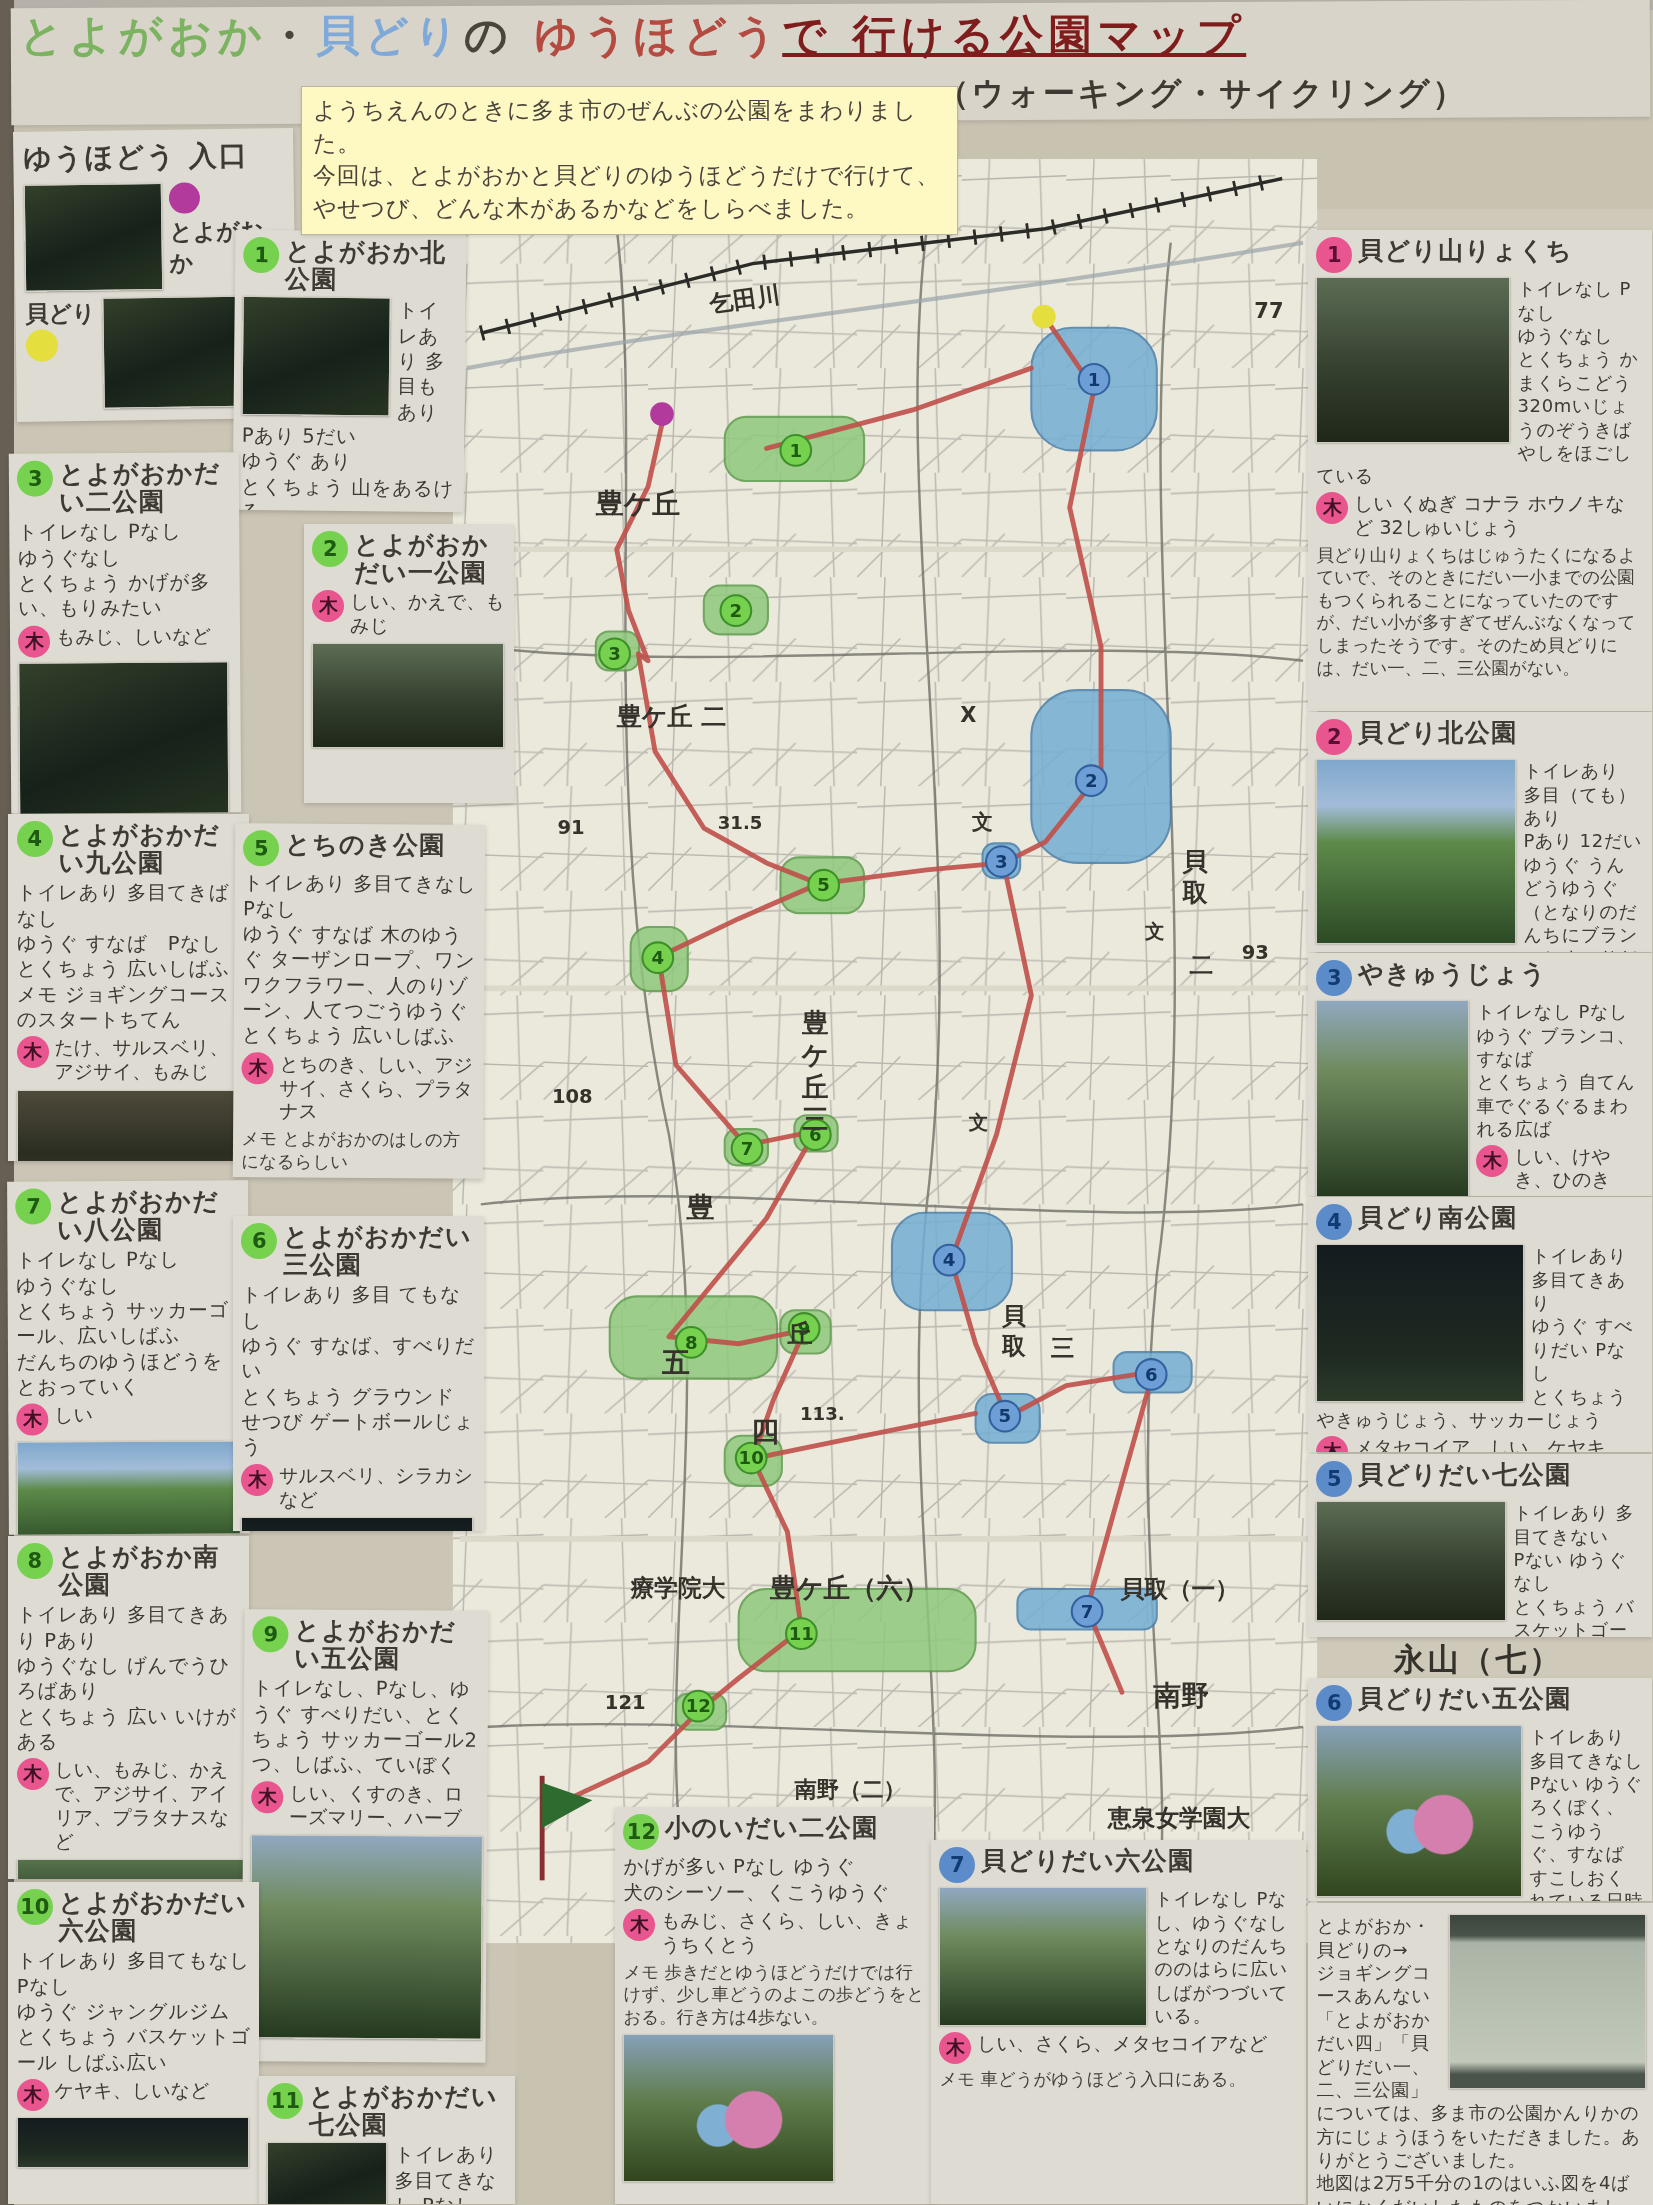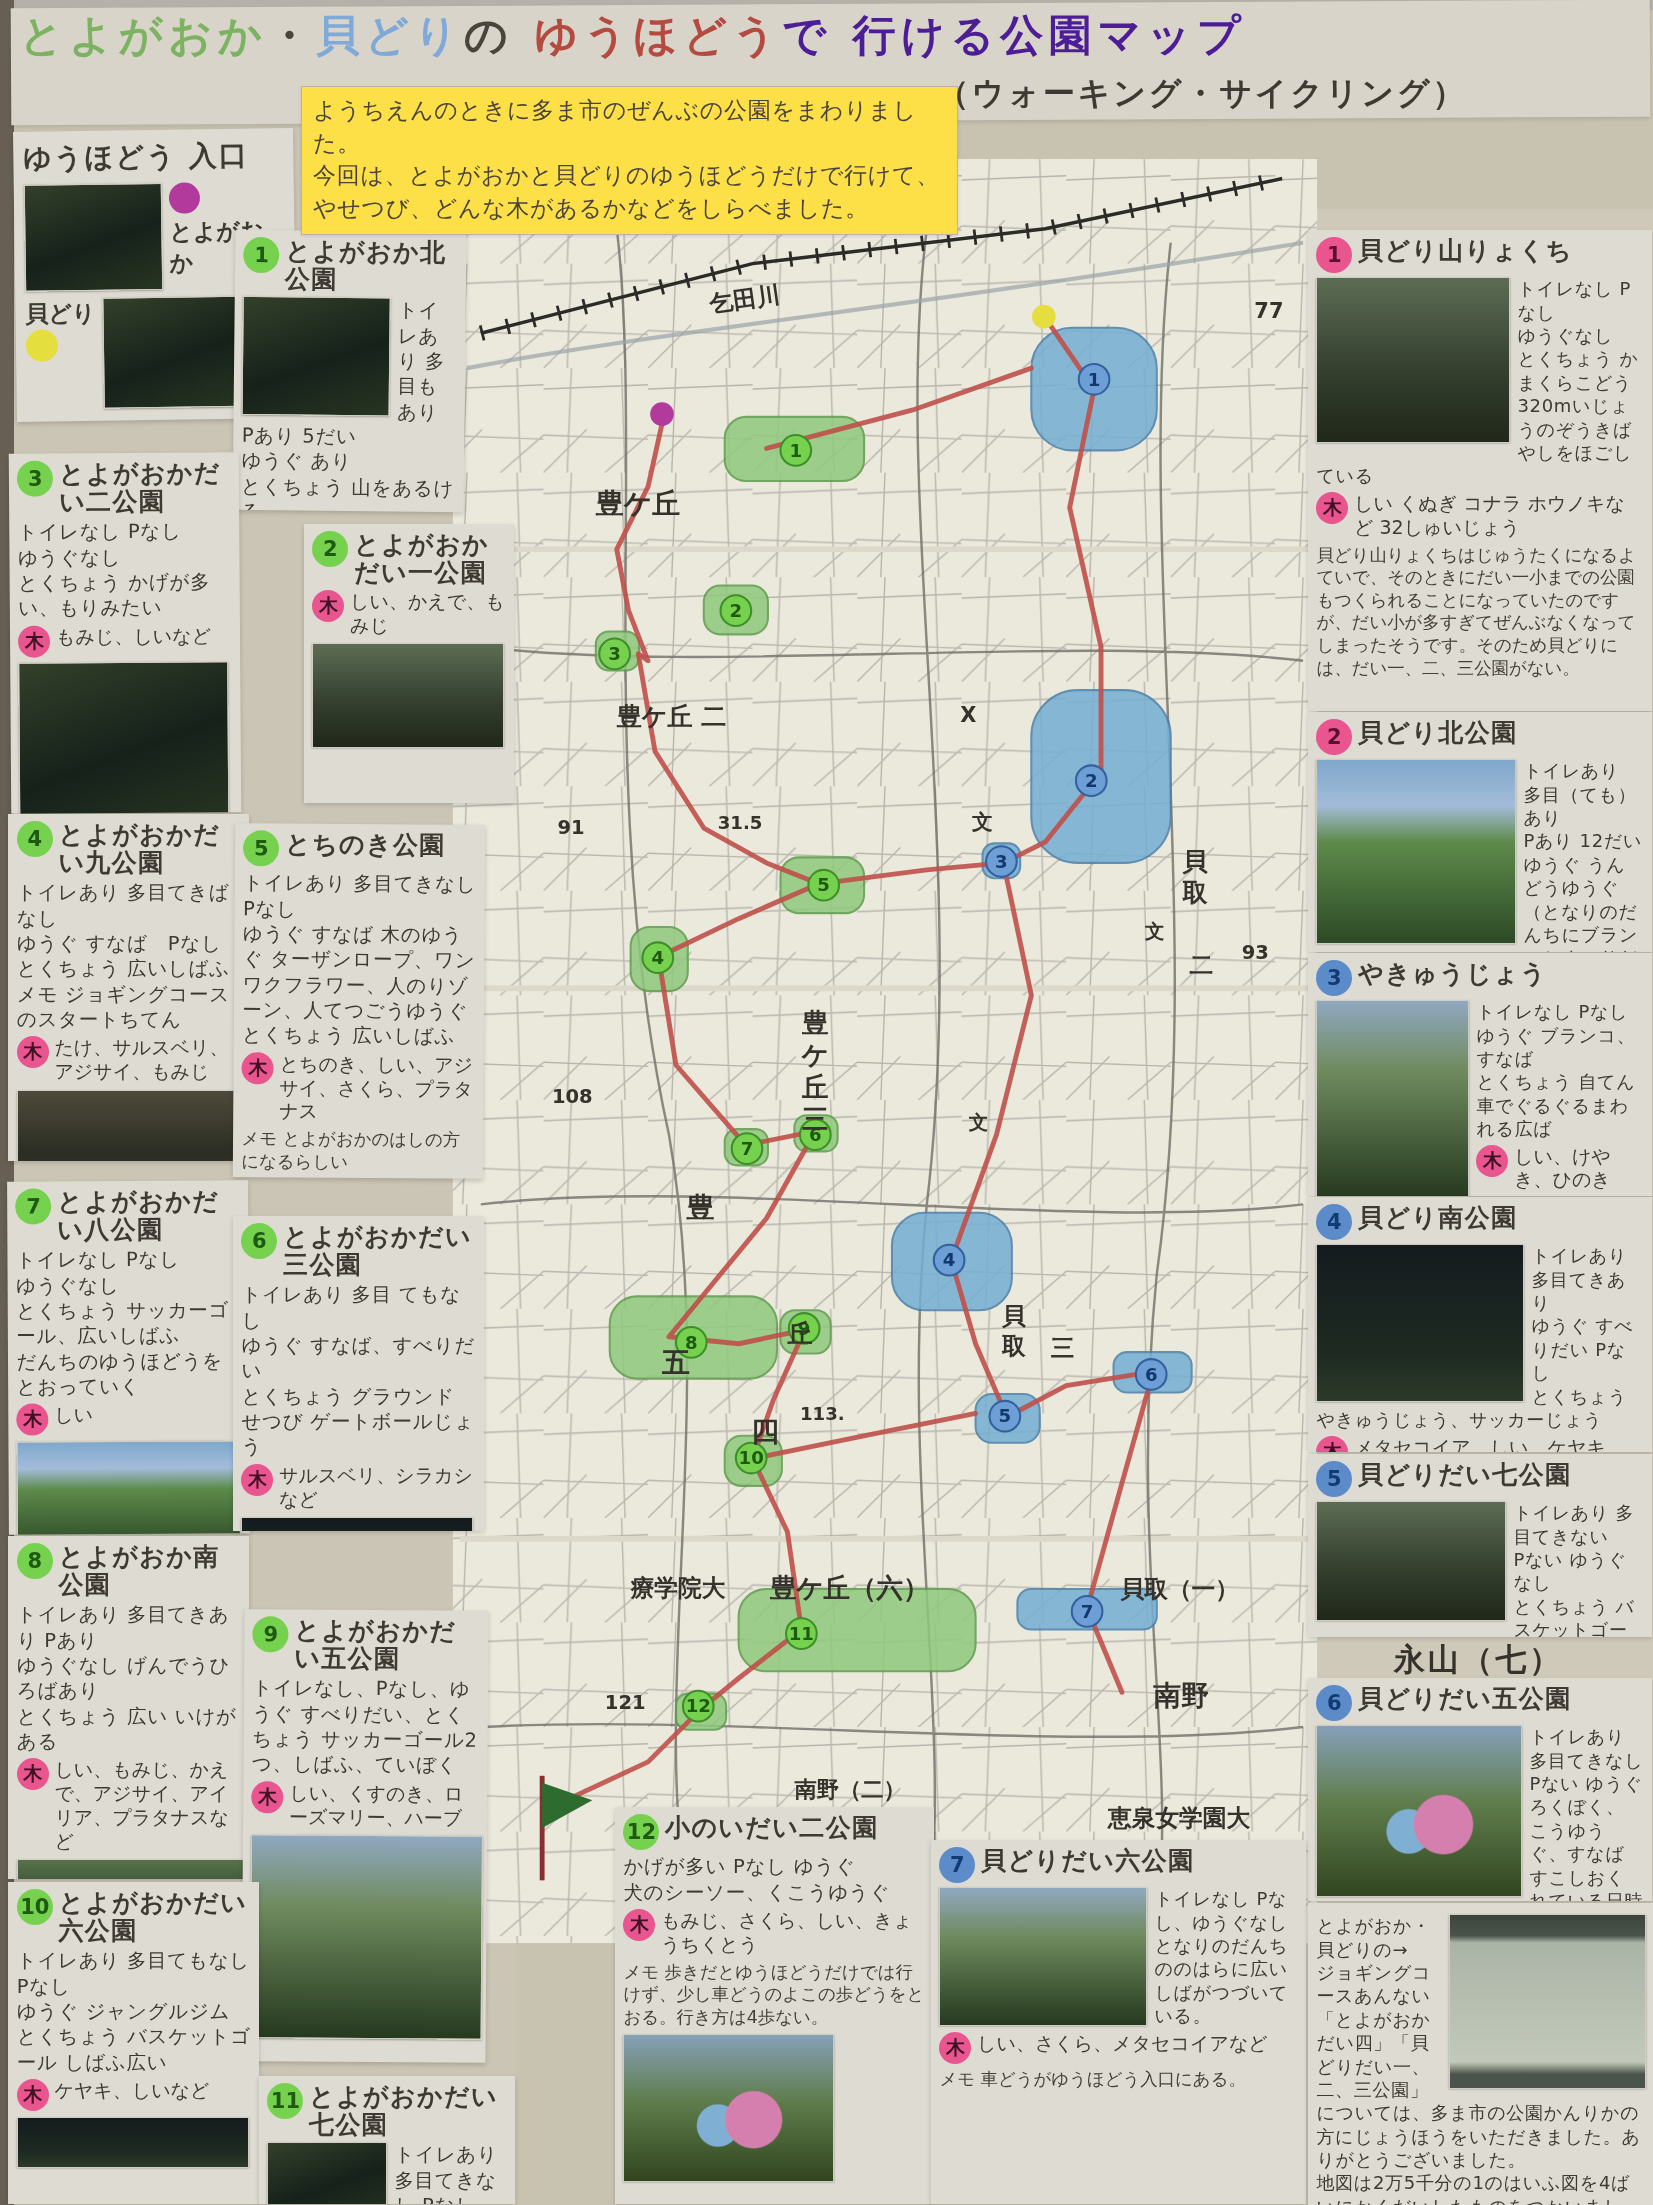--- a/index.html
+++ b/index.html
@@ -9,21 +9,21 @@
   .sheet{position:absolute;background:#c8c2b1;}
   .edge-strip{position:absolute;left:0;top:0;width:14px;height:2205px;background:#675f54;}
   .top-strip{position:absolute;left:0;top:0;width:1654px;height:9.8px;background:#b5b1a8;}
   #title-paper{position:absolute;left:11px;top:4.2px;width:1639px;height:117px;
        background:#d8d4c9;transform:rotate(-0.3deg);box-shadow:0 2.1px 4.2px rgba(0,0,0,.12);}
   #poster-title{position:absolute;left:19.5px;top:7px;font-size:43px;font-weight:700;
        letter-spacing:5.6px;white-space:nowrap;}
   #poster-subtitle{position:absolute;left:937px;top:72px;font-size:32px;font-weight:600;
        color:#3e3a33;letter-spacing:2.8px;}
   #intro-card{position:absolute;left:301px;top:86px;width:657px;height:149px;
-       background:#fde047;border:0.7px solid #b9b4a6;padding:7px 11px;box-sizing:border-box;
+       background:#fef9c3;border:0.7px solid #b9b4a6;padding:7px 11px;box-sizing:border-box;
        box-shadow:0 2.1px 3.5px rgba(0,0,0,.10);}
   #intro-card .iline{font-size:23px;line-height:1.42;color:#4a443c;letter-spacing:0.7px;}
   .card{position:absolute;background:#dedbd2;box-shadow:0 2.1px 4.9px rgba(0,0,0,.18);
        padding:7px 8.4px;box-sizing:border-box;overflow:hidden;z-index:3;}
   .card .hd{display:flex;align-items:flex-start;gap:5.6px;}
   .badge{flex:0 0 auto;width:36px;height:36px;border-radius:50%;display:flex;
        align-items:center;justify-content:center;font-size:21px;font-weight:700;}
   .badge.green{background:#76d24e;color:#1e5a12;}
   .badge.pink{background:#e8558f;color:#5d0f33;}
   .badge.blue{background:#5b8cc9;color:#123b73;}
@@ -67,21 +67,21 @@
 <body>
 
 <div id="poster">
   <div class="sheet" style="left:12.5px;top:0;width:1641px;height:2205px;"></div>
   <div class="sheet" style="left:14px;top:118px;width:502px;height:2087px;background:#cbc5b5;"></div>
   <div class="sheet" style="left:1303px;top:209px;width:351px;height:1996px;background:#cfc9ba;"></div>
   <div class="top-strip"></div>
   <div class="edge-strip"></div>
 
   <div id="title-paper"></div>
-  <div id="poster-title" style="z-index:5;"><span style="color: rgb(124, 179, 97);">とよがおか</span><span style="color: rgb(74, 68, 61);">・</span><span style="color: rgb(127, 169, 216);">貝どり</span><span style="color: rgb(74, 68, 61);">の </span><span style="color: rgb(180, 74, 64);">ゆうほどう</span><span style="color: #4c1d95;">で 行ける公園マップ</span></div>
+  <div id="poster-title" style="z-index:5;"><span style="color: rgb(124, 179, 97);">とよがおか</span><span style="color: rgb(74, 68, 61);">・</span><span style="color: rgb(127, 169, 216);">貝どり</span><span style="color: rgb(74, 68, 61);">の </span><span style="color: rgb(180, 74, 64);">ゆうほどう</span><span style="color: #7f1d1d; text-decoration: underline;">で 行ける公園マップ</span></div>
   <div id="poster-subtitle" style="z-index:5;">（ウォーキング・サイクリング）</div>
 
   <div id="intro-card" style="z-index:4;">
     <div>
         <div class="iline">ようちえんのときに多ま市のぜんぶの公園をまわりました。</div>
         <div class="iline">今回は、とよがおかと貝どりのゆうほどうだけで行けて、</div>
         <div class="iline">やせつび、どんな木があるかなどをしらべました。</div>
       </div>
   </div>
 

